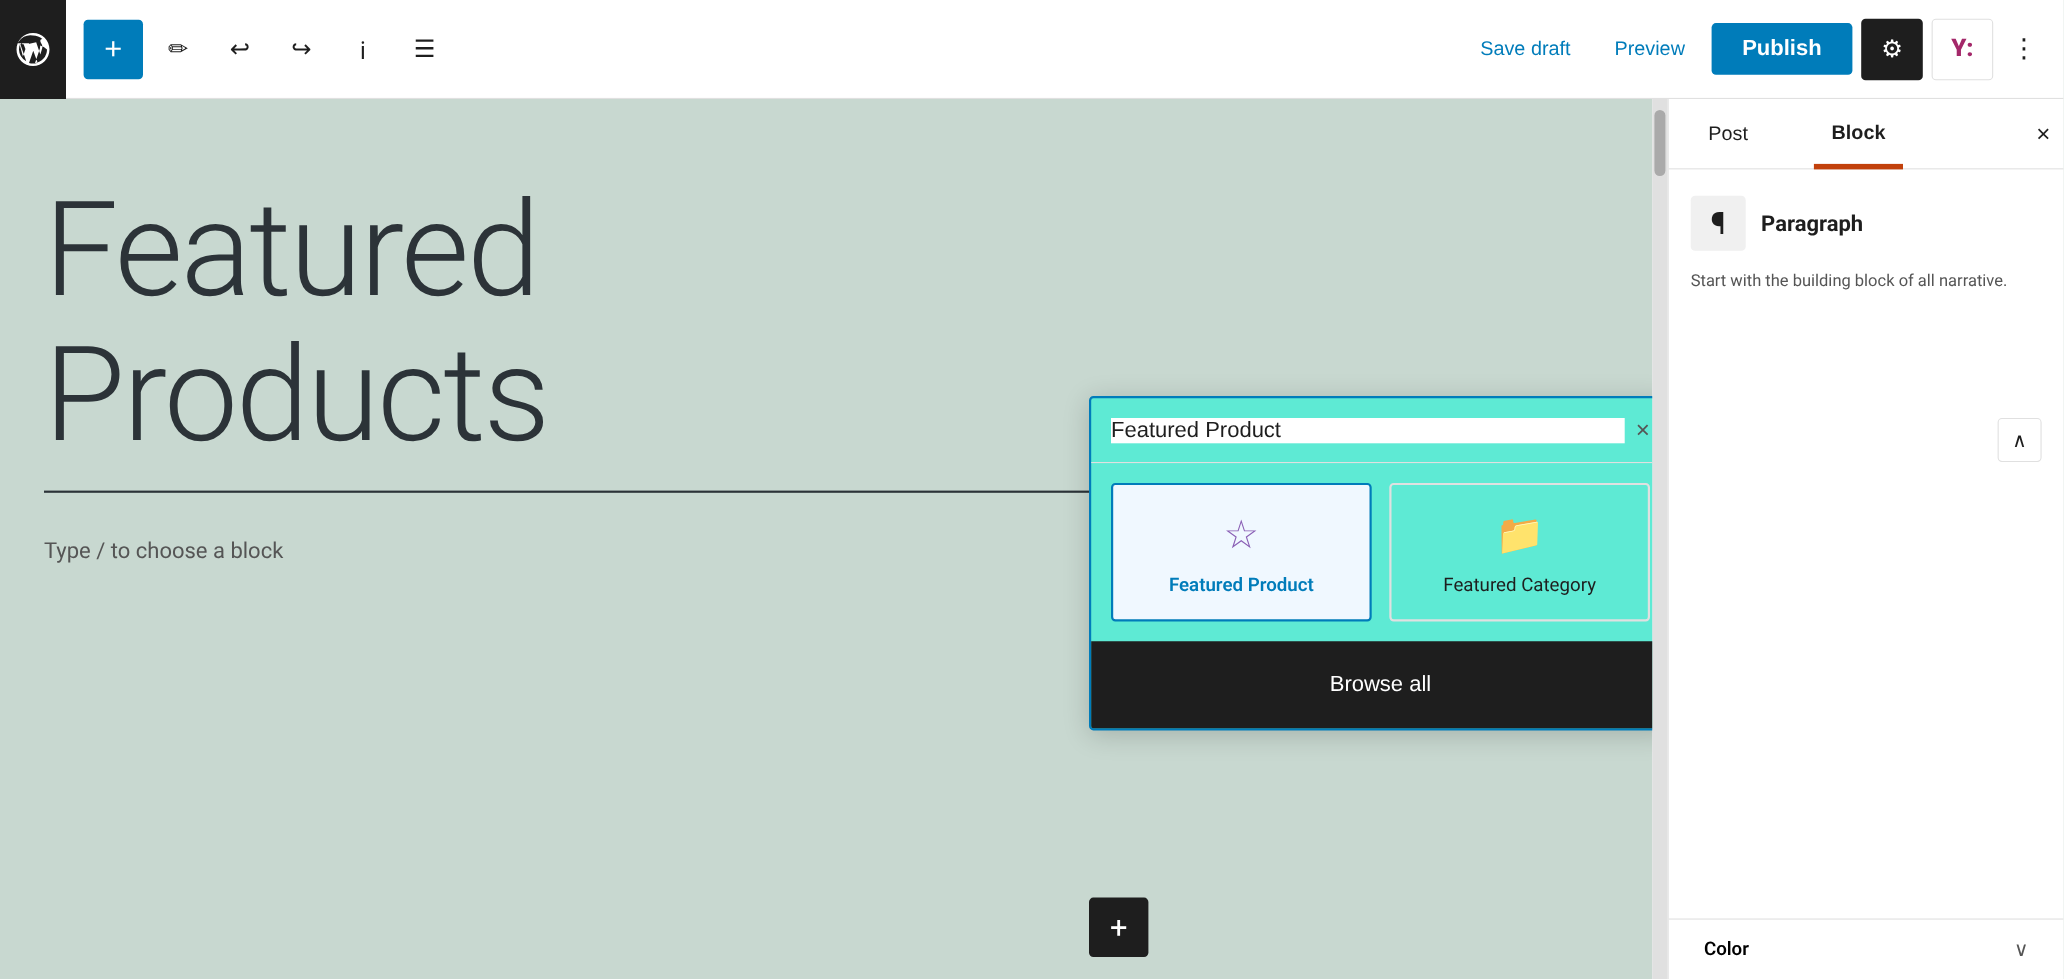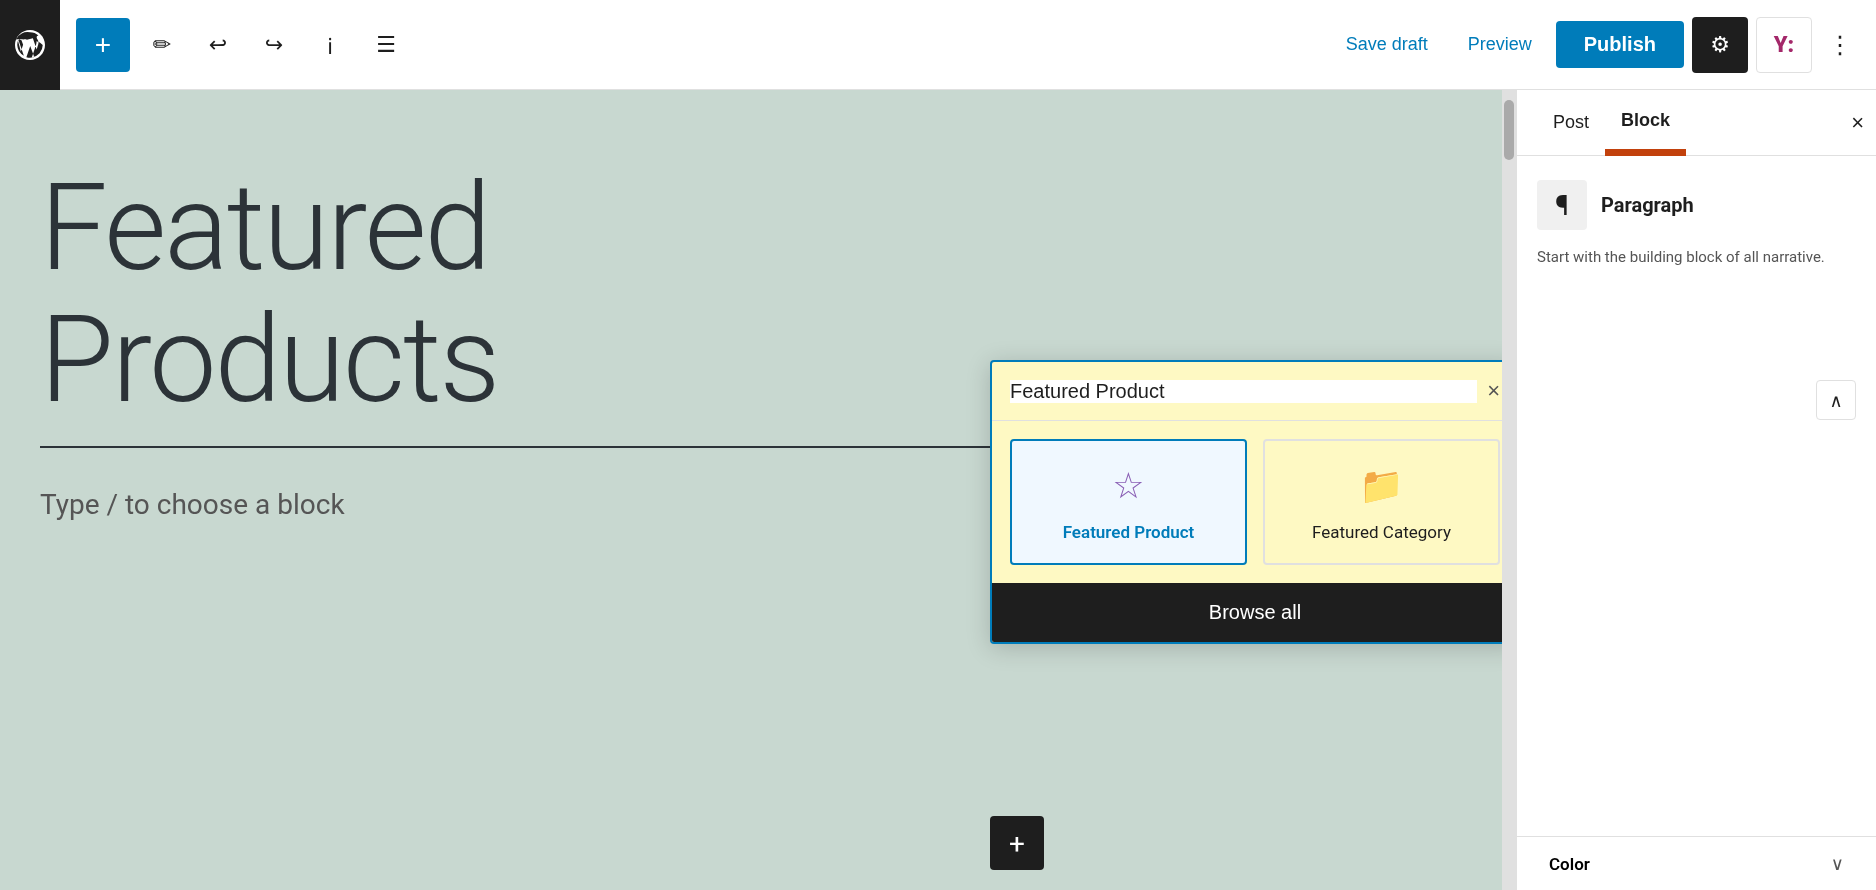--- a/index.html
+++ b/index.html
@@ -139,21 +139,21 @@
       margin-top: 12px;
     }
     .editor-divider {
       border: none;
       border-top: 2px solid #2c3338;
       margin-top: 20px;
       margin-bottom: 40px;
       width: 100%;
     }
     .editor-placeholder {
-      font-size: 28px;
+      font-size: 20px;
       color: #555;
       font-style: normal;
     }
 
     
     .scroll-bar {
       width: 14px;
       background: #e0e0e0;
       position: relative;
       flex-shrink: 0;
@@ -177,33 +177,34 @@
       flex-direction: column;
       flex-shrink: 0;
     }
 
     
     .panel-tabs {
       display: flex;
       border-bottom: 1px solid #e0e0e0;
       padding: 0 20px;
       position: relative;
+      gap: 44px;
     }
     .panel-tab {
       font-size: 18px;
       padding: 20px 16px 18px;
       cursor: pointer;
       color: #1e1e1e;
       background: transparent;
       border: none;
       border-bottom: 3px solid transparent;
       margin-bottom: -1px;
     }
     .panel-tab.active {
-      border-bottom: 7px solid #c2410c;
+      border-bottom: 5px solid #c2410c;
       font-weight: 600;
     }
     .panel-close {
       position: absolute;
       right: 12px;
       top: 50%;
       transform: translateY(-50%);
       background: transparent;
       border: none;
       font-size: 22px;
@@ -263,21 +264,21 @@
       font-size: 18px;
       color: #555;
     }
 
     
     .block-inserter {
       position: absolute;
       left: 990px;
       top: 270px;
       width: 530px;
-      background: #fef9c3;
+      background: #5eead4;
       border: 2px solid #007cba;
       border-radius: 4px;
       box-shadow: 0 4px 24px rgba(0,0,0,0.18);
       z-index: 100;
     }
     .inserter-search {
       display: flex;
       align-items: center;
       padding: 16px 18px;
       border-bottom: 1px solid #e0e0e0;
@@ -329,21 +330,21 @@
     }
     .block-option.selected .block-option-label {
       color: #007cba;
       font-weight: 600;
     }
     .inserter-browse-all {
       background: #1e1e1e;
       color: #fff;
       border: none;
       width: 100%;
-      padding: 18px;
+      padding: 28px;
       font-size: 20px;
       font-weight: 500;
       cursor: pointer;
       border-radius: 0 0 2px 2px;
       text-align: center;
     }
 
     
     .panel-scroll-up {
       position: absolute;

